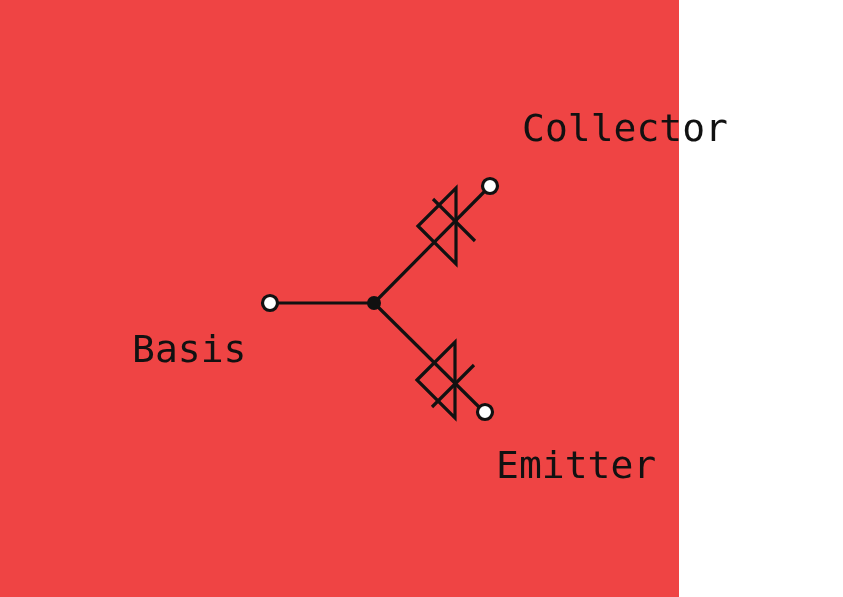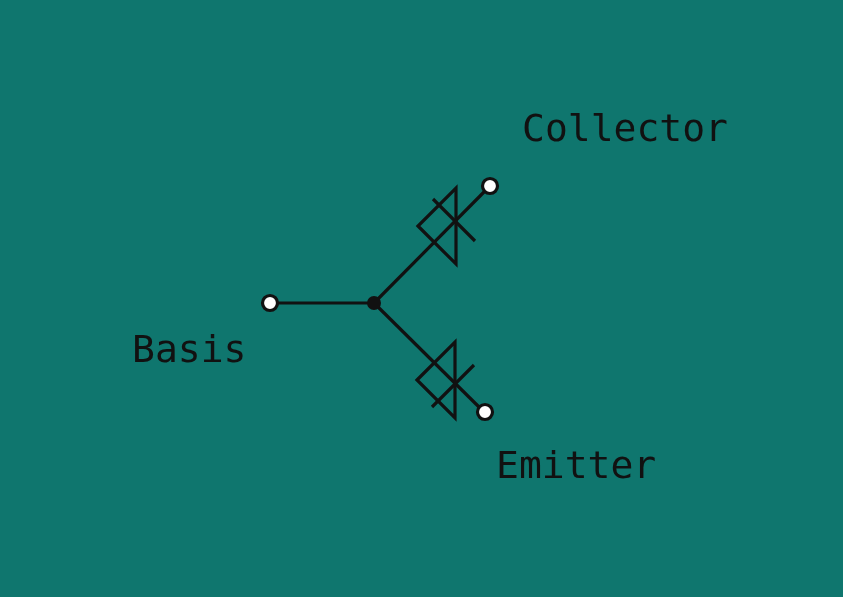--- a/index.html
+++ b/index.html
@@ -9,23 +9,23 @@
     background: #ffffff;
   }
   body {
     width: 843px;
     height: 597px;
     overflow: hidden;
     font-family: "DejaVu Sans Mono", monospace;
   }
   #canvas-wrap {
     position: relative;
-    width: 843px;
+    width: 679px;
     height: 597px;
-    background: #0f766e;
+    background: #ef4444;
     text-align: center;
   }
   #diagram-svg {
     position: absolute;
     left: 0;
     top: 0;
     width: 843px;
     height: 597px;
     display: block;
   }

